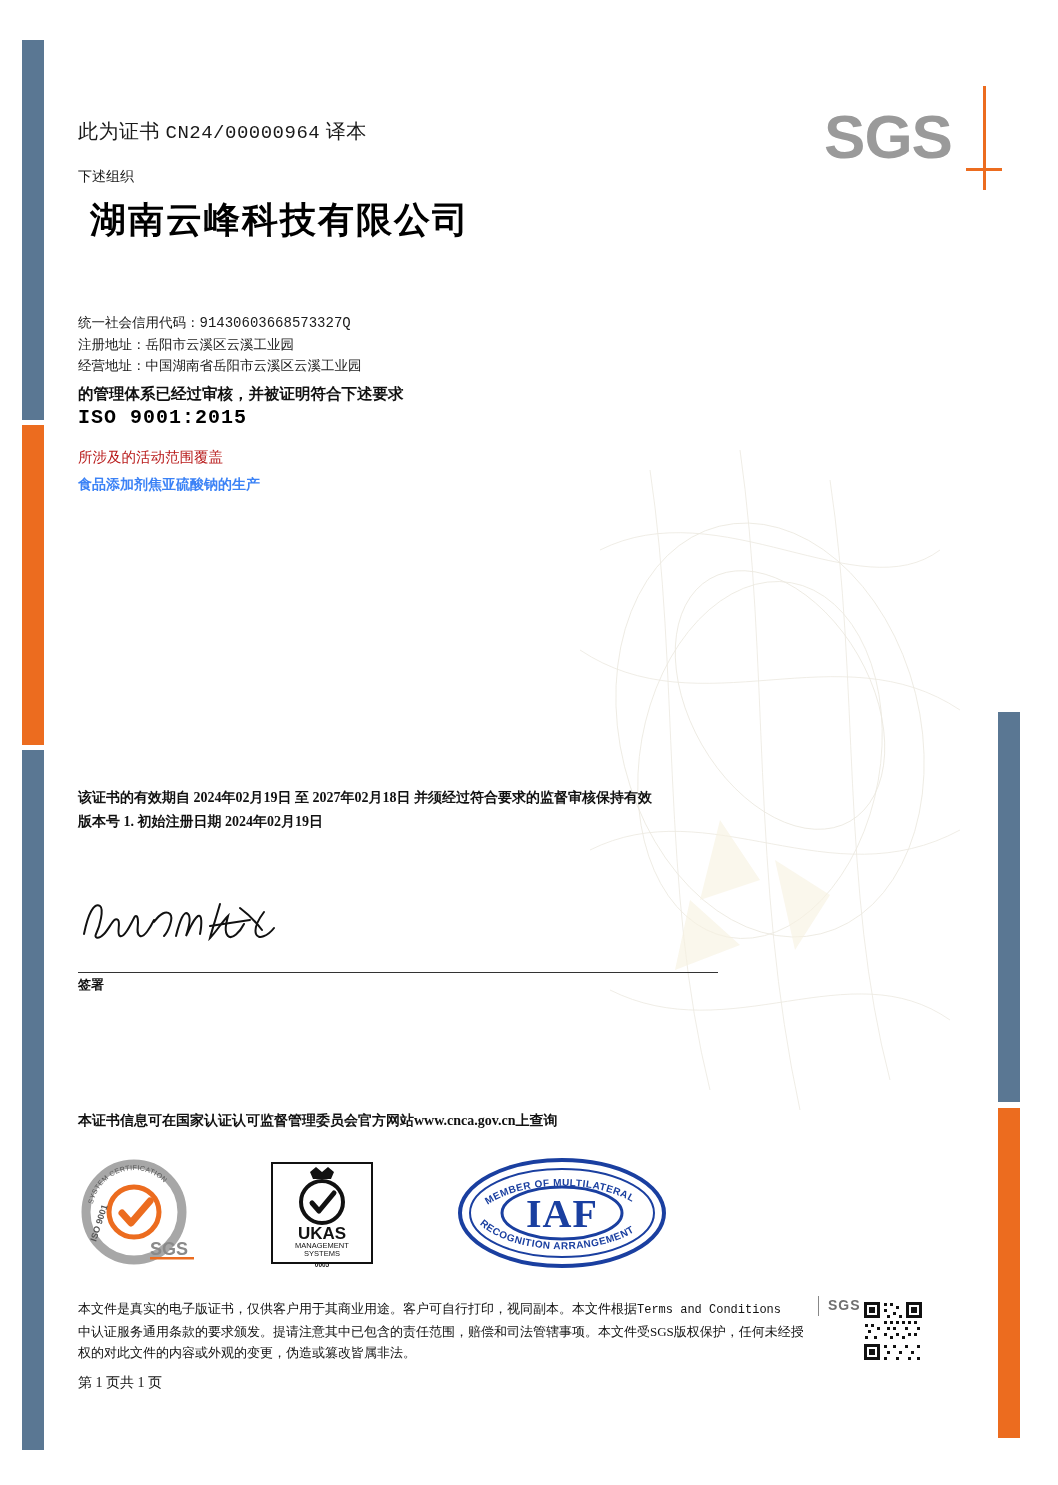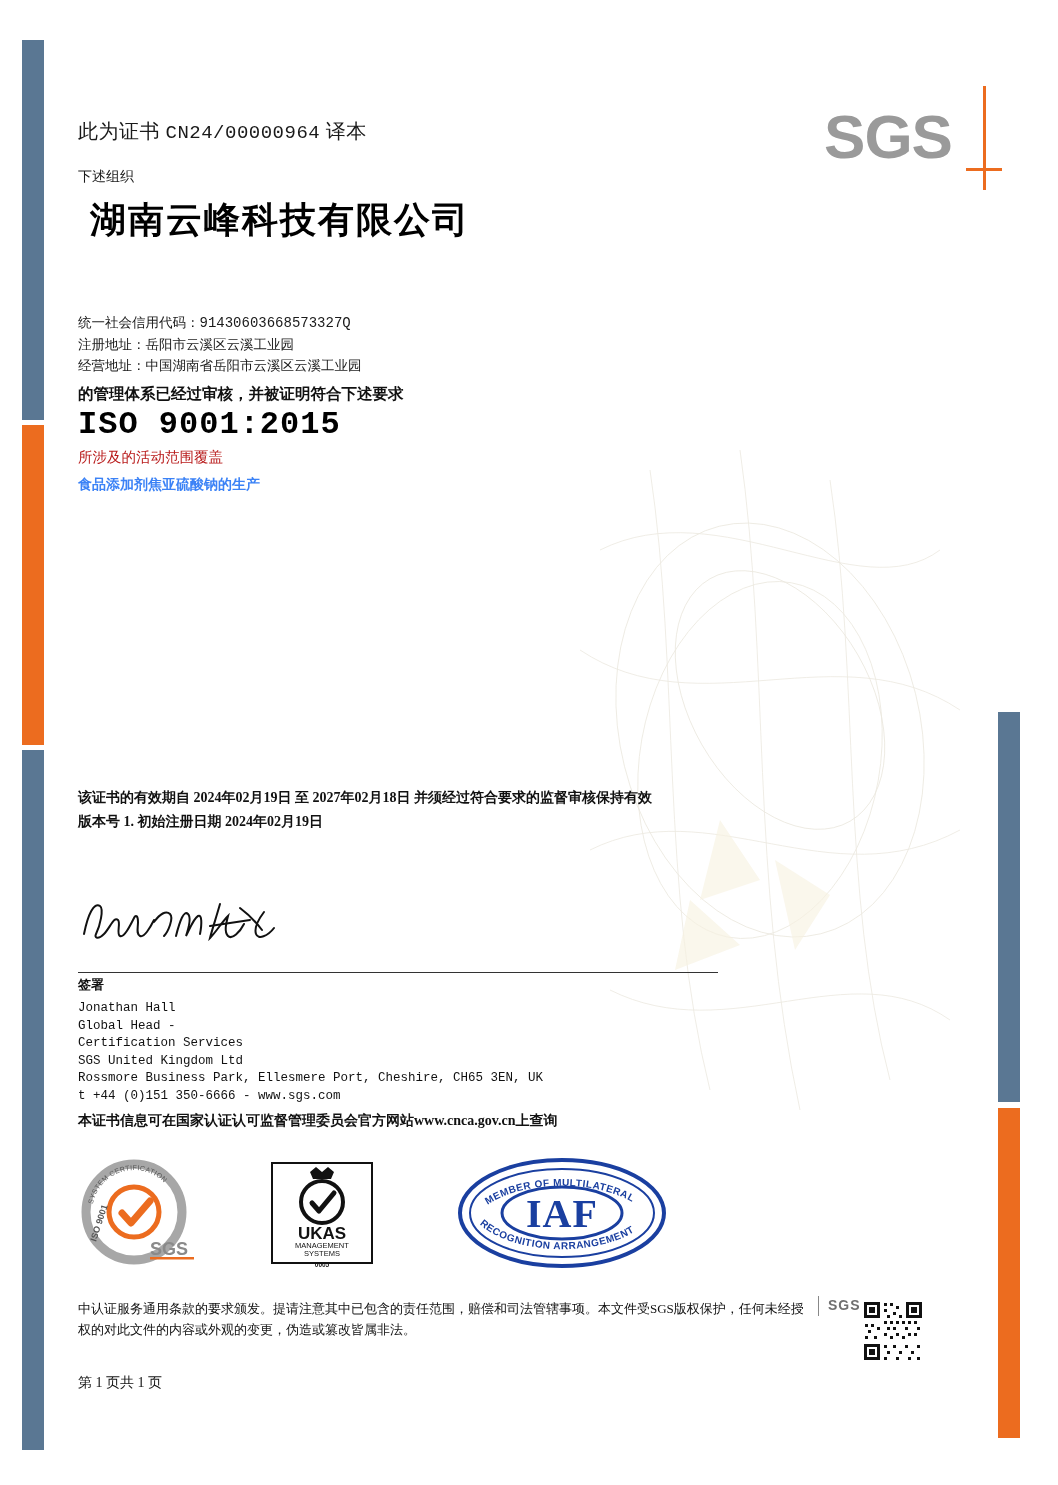--- a/index.html
+++ b/index.html
@@ -130,21 +130,21 @@
     font-size: 15.5px;
     color: #111;
   }
 
   .standard {
     position: absolute;
     left: 78px;
     top: 406px;
     font-family: "Liberation Mono", monospace;
     font-weight: bold;
-    font-size: 32px;
+    font-size: 20px;
     letter-spacing: 1px;
     color: #000;
   }
 
   .scope-label {
     position: absolute;
     left: 78px;
     top: 448px;
     font-family: "Liberation Serif", serif;
     font-weight: normal;
@@ -345,28 +345,20 @@
       <path d="M140 12 C136 26 132 38 130 46 C136 40 142 30 148 24 C146 32 144 40 148 44 C152 48 160 40 164 32"></path>
       <path d="M160 16 C168 22 176 30 182 38"></path>
       <path d="M184 20 C178 28 174 36 176 42 C178 48 188 44 194 36"></path>
       <path d="M130 34 L170 28"></path>
     </g>
   </svg>
 
   <div class="sig-rule"></div>
   <div class="sig-label">签署</div>
 
-  <div class="sig-details">
-    <div>Jonathan Hall</div>
-    <div>Global Head -</div>
-    <div>Certification Services</div>
-    <div>SGS United Kingdom Ltd</div>
-    <div>Rossmore Business Park, Ellesmere Port, Cheshire, CH65 3EN, UK</div>
-    <div>t +44 (0)151 350-6666 - www.sgs.com</div>
-  </div>
 
   <div class="cnca-line">本证书信息可在国家认证认可监督管理委员会官方网站www.cnca.gov.cn上查询</div>
 
   <svg class="marks" viewBox="0 0 660 115">
 
     <g>
       <circle cx="62" cy="57" r="48" fill="none" stroke="#a7a7a7" stroke-width="9"></circle>
       <circle cx="62" cy="57" r="30" fill="#ffffff"></circle>
       <circle cx="62" cy="57" r="25" fill="none" stroke="#ec6c1f" stroke-width="5"></circle>
       <path d="M50 58 l9 10 19 -22" fill="none" stroke="#ec6c1f" stroke-width="7" stroke-linecap="round" stroke-linejoin="round"></path>
@@ -400,20 +392,23 @@
       </text>
       <path id="iafBottom" d="M400 60 A94 48 0 0 0 580 60" fill="none"></path>
       <text font-family="Liberation Sans, sans-serif" font-size="10" font-weight="bold" fill="#1a3fa0" letter-spacing="0.5">
         <textPath href="#iafBottom" startOffset="6%">RECOGNITION ARRANGEMENT</textPath>
       </text>
       <text x="490" y="72" text-anchor="middle" font-family="Liberation Serif, serif" font-size="40" font-weight="bold" fill="#1a3fa0" letter-spacing="1">IAF</text>
     </g>
   </svg>
 
   <div class="footer">
+    <div>
+      <span>本文件是真实的电子版证书，仅供客户用于其商业用途。客户可自行打印，视同副本。本文件根据</span><span class="tc">Terms and Conditions</span>
+    </div>
     <div>中认证服务通用条款的要求颁发。提请注意其中已包含的责任范围，赔偿和司法管辖事项。本文件受SGS版权保护，任何未经授</div>
     <div>权的对此文件的内容或外观的变更，伪造或篡改皆属非法。</div>
   </div>
   <div class="footer-divider"></div>
   <div class="footer-sgs">SGS</div>
 
   <svg class="qr" viewBox="0 0 62 62">
     <rect x="0" y="0" width="62" height="62" fill="#ffffff"></rect>
     <g fill="#111">
       <rect x="2" y="2" width="16" height="16"></rect>

